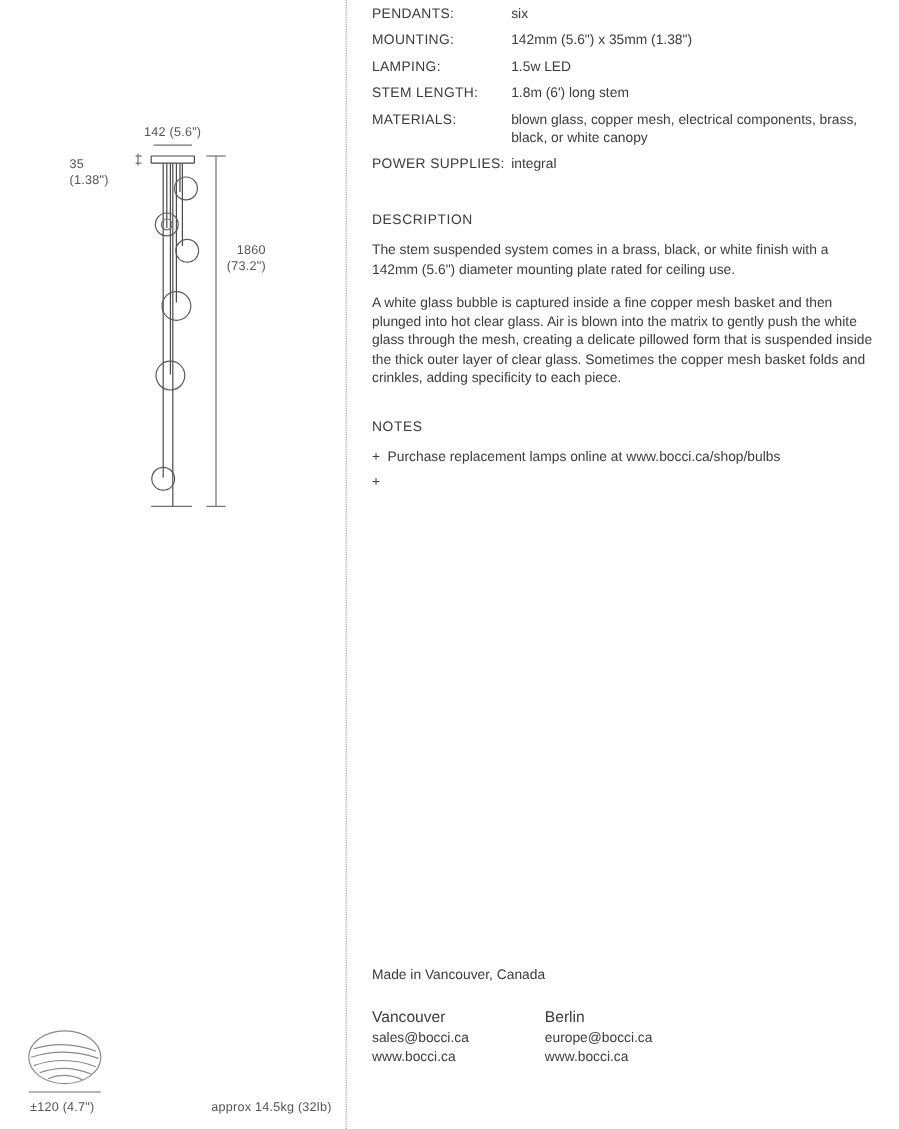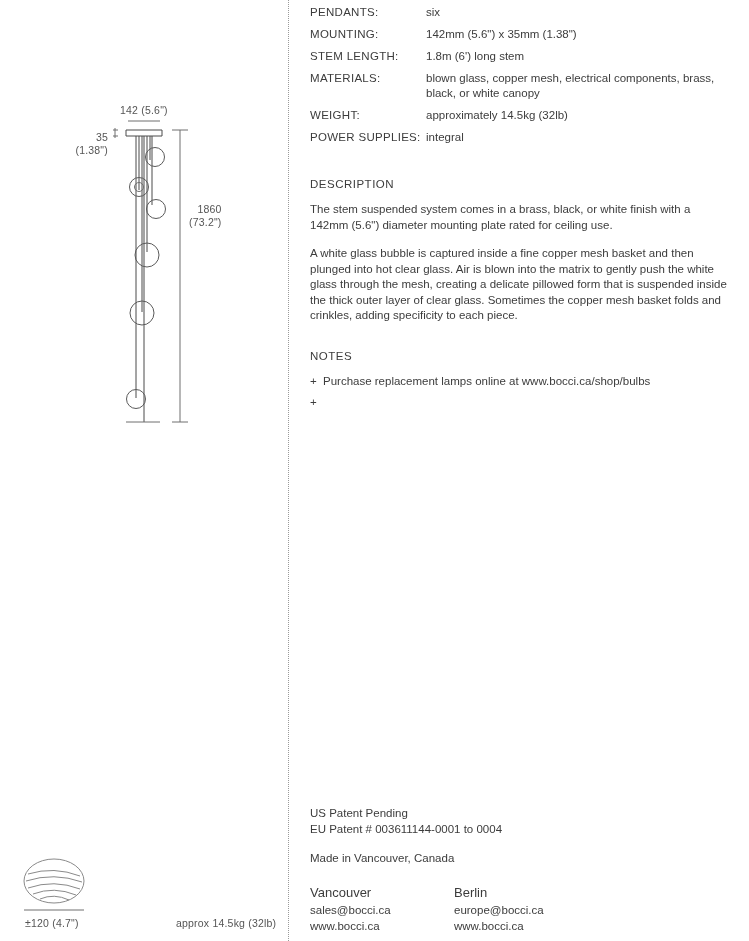--- a/index.html
+++ b/index.html
@@ -44,21 +44,21 @@
 
   .dim-label {
     position: absolute;
     font-size: 10.5px;
     color: #555;
     letter-spacing: 0.2px;
     white-space: nowrap;
     line-height: 13px;
   }
   .dim-142 { left: 120px; top: 104px; }
-  .dim-35  { left: 58px;  top: 131px; text-align: right; width: 50px;}
+  .dim-35  { left: 58px;  top: 131px; width: 50px;}
   .dim-1860 { left: 189px; top: 203px; text-align: right; }
   .dim-bottom-left { left: 25px; top: 917px; }
   .dim-bottom-right { left: 176px; top: 917px; }
 
   
   .fixture-svg { position: absolute; left: 0; top: 0; }
 
   
   .specs {
     position: absolute;
@@ -225,30 +225,30 @@
       <tbody>
         <tr>
           <td class="spec-key">PENDANTS:</td>
           <td class="spec-val">six</td>
         </tr>
         <tr>
           <td class="spec-key">MOUNTING:</td>
           <td class="spec-val">142mm (5.6") x 35mm (1.38")</td>
         </tr>
         <tr>
+          <td class="spec-key">LAMPING:</td>
+          <td class="spec-val">1.5w LED</td>
+        </tr>
+        <tr>
           <td class="spec-key">STEM LENGTH:</td>
           <td class="spec-val">1.8m (6') long stem</td>
         </tr>
         <tr>
           <td class="spec-key">MATERIALS:</td>
           <td class="spec-val">blown glass, copper mesh, electrical components, brass, black, or white canopy</td>
-        </tr>
-        <tr>
-          <td class="spec-key">WEIGHT:</td>
-          <td class="spec-val">approximately 14.5kg (32lb)</td>
         </tr>
         <tr>
           <td class="spec-key">POWER SUPPLIES:</td>
           <td class="spec-val">integral</td>
         </tr>
       </tbody>
     </table>
 
     <h2 class="section">DESCRIPTION</h2>
     <p class="body">The stem suspended system comes in a brass, black, or white finish with a 142mm (5.6") diameter mounting plate rated for ceiling use.</p>
@@ -260,24 +260,20 @@
         <span class="plus">+</span>
         <span>Purchase replacement lamps online at www.bocci.ca/shop/bulbs</span>
       </li>
       <li>
         <span class="plus">+</span>
       </li>
     </ul>
   </div>
 
   <div class="footer">
-    <div class="patent">
-      <div>US Patent Pending</div>
-      <div>EU Patent # 003611144-0001 to 0004</div>
-    </div>
     <div class="made">Made in Vancouver, Canada</div>
     <div class="cols">
       <div class="col">
         <div class="city">Vancouver</div>
         <div class="mail">sales@bocci.ca</div>
         <div class="web">www.bocci.ca</div>
       </div>
       <div class="col">
         <div class="city">Berlin</div>
         <div class="mail">europe@bocci.ca</div>

